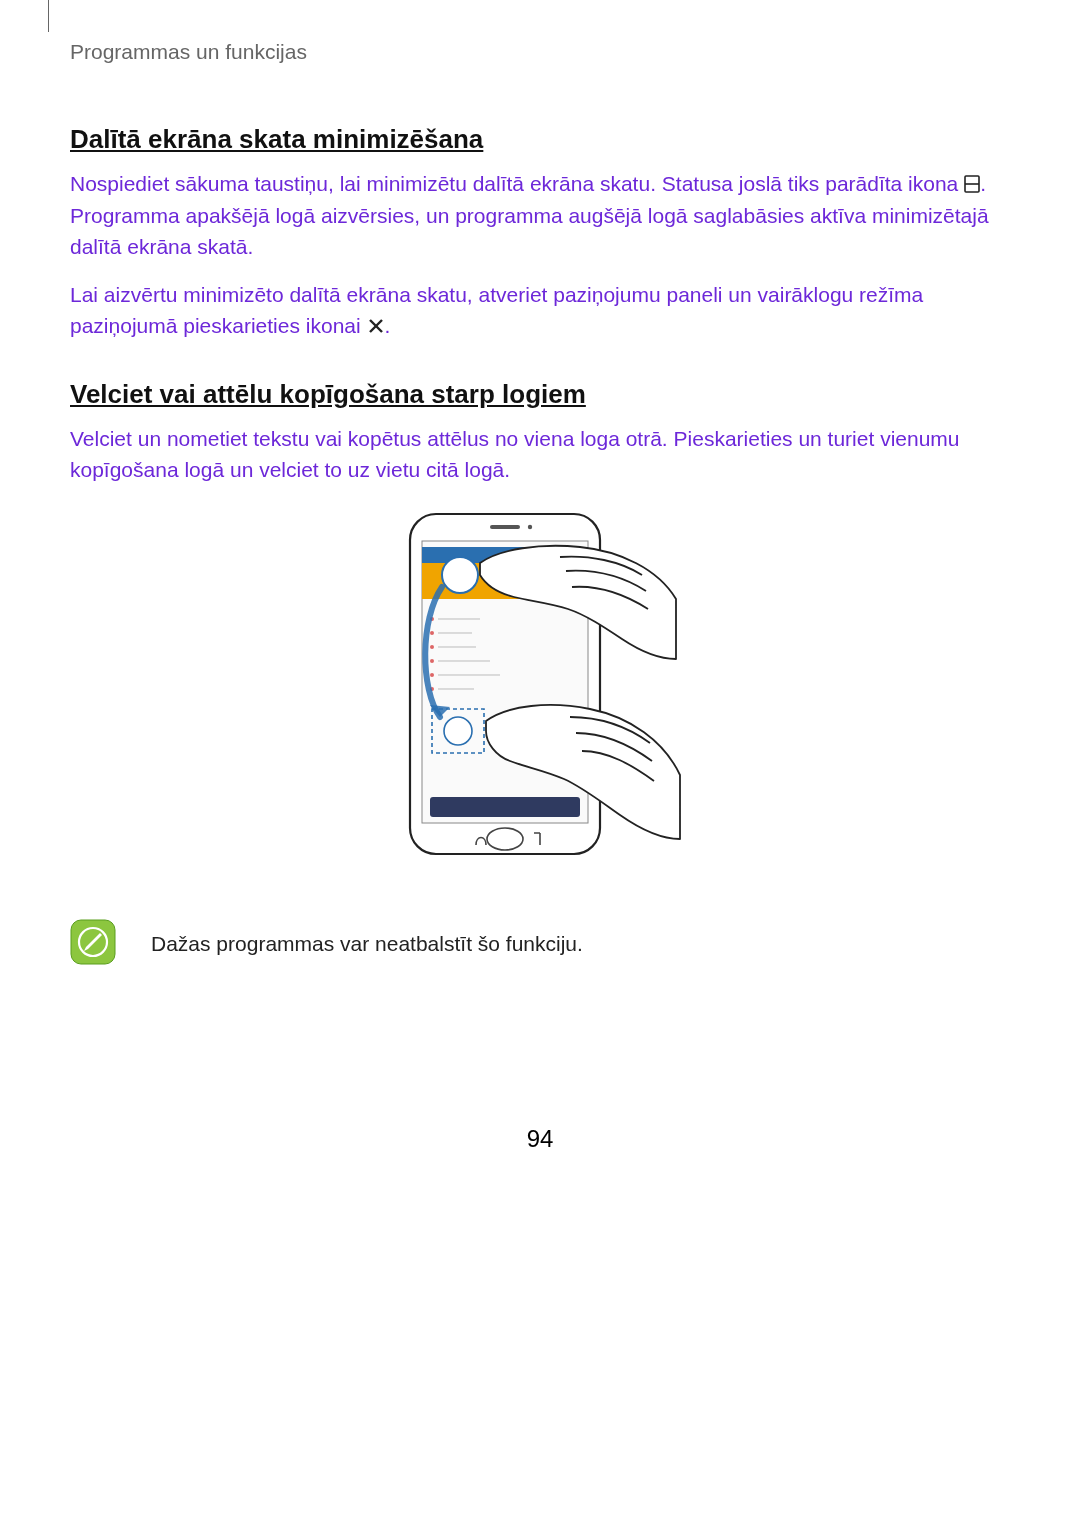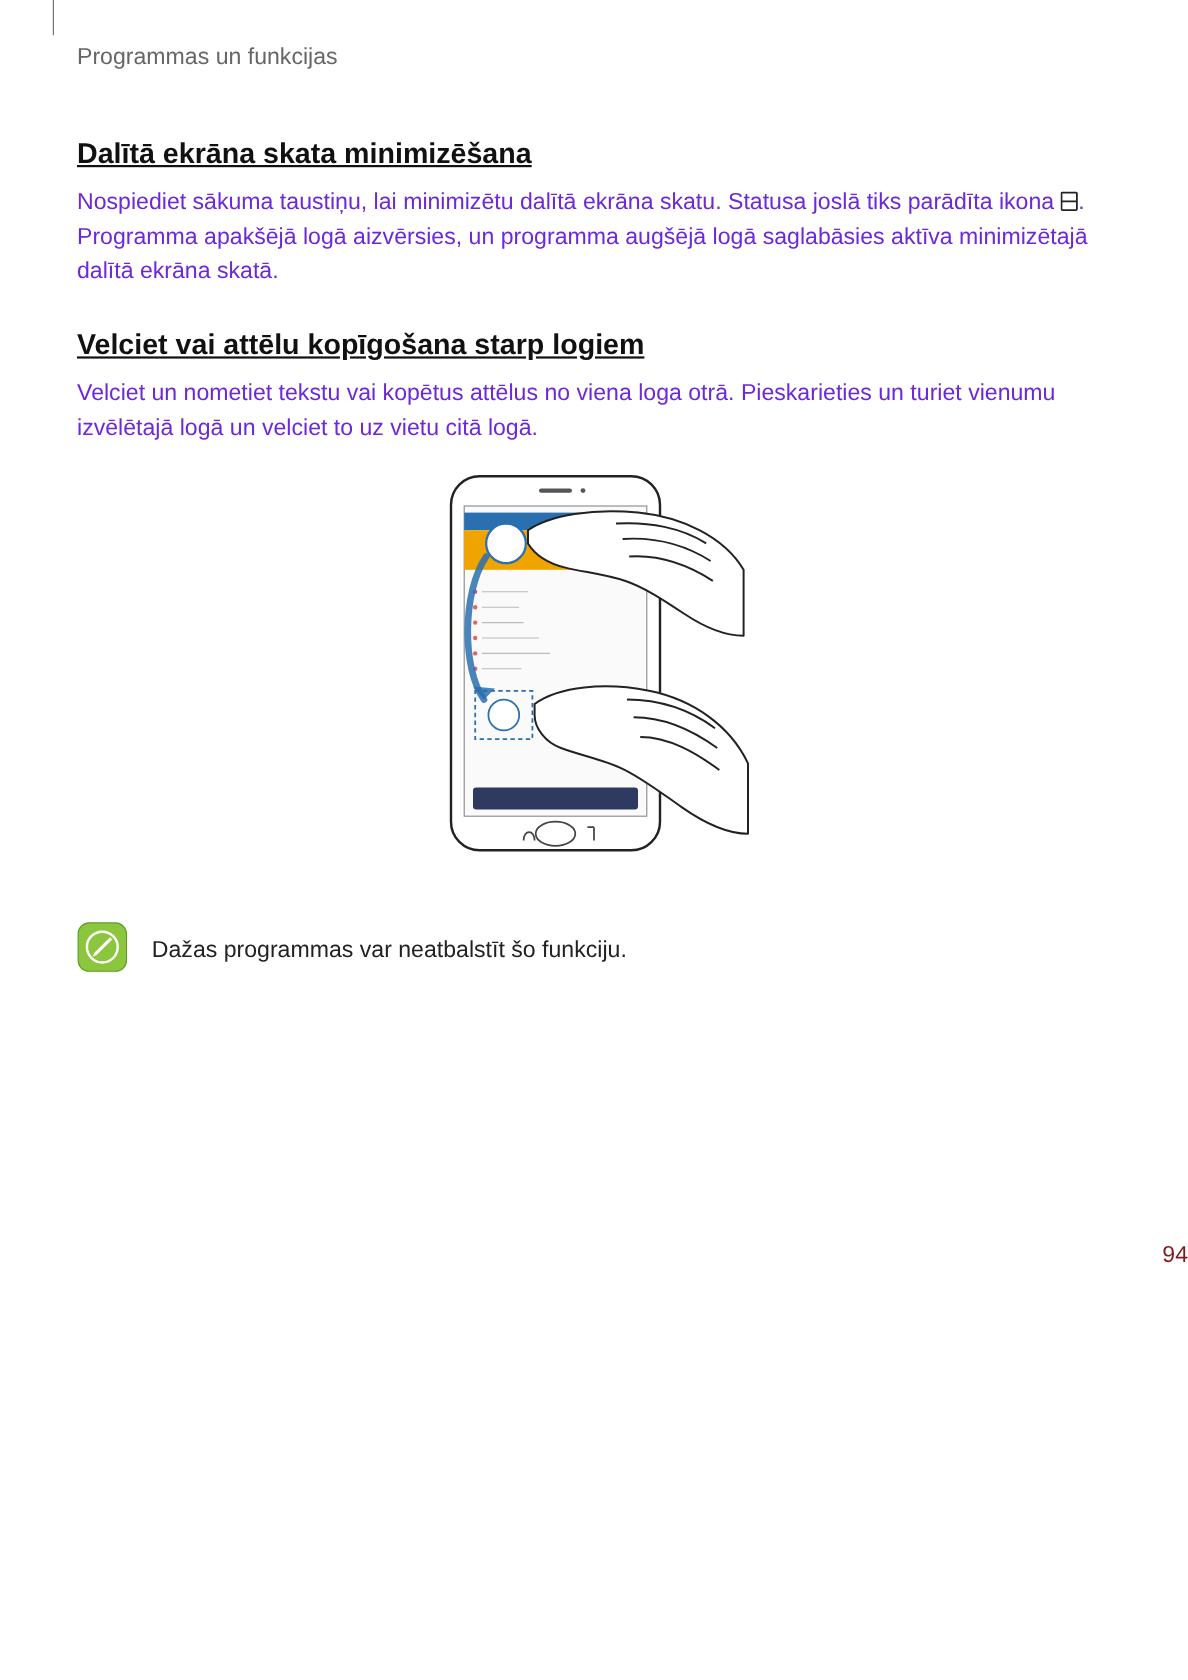--- a/index.html
+++ b/index.html
@@ -63,52 +63,59 @@
   }
   .note-row {
     display: flex;
     align-items: center;
     gap: 22px;
     margin-top: 8px;
   }
   .note-text {
     font-size: 21px;
     color: #222;
+    margin-left: 13px;
   }
   .page-number {
     position: absolute;
     bottom: 40px;
     left: 0;
     width: 100%;
-    text-align: right;
-    font-size: 21px;
-    color: #7f1d1d;
+    text-align: center;
+    font-size: 24px;
+    color: #000000;
   }
 </style>
 </head>
 <body>
 
 <div class="page">
   <div class="crop-mark"></div>
 
   <div class="running-head">Programmas un funkcijas</div>
 
   <div class="section">
     <h2>Dalītā ekrāna skata minimizēšana</h2>
     <p>
       <span>Nospiediet sākuma taustiņu, lai minimizētu dalītā ekrāna skatu. Statusa joslā tiks parādīta ikona </span><span class="inline-icon"><svg width="16" height="18" viewBox="0 0 16 18">
             <rect x="1" y="1" width="14" height="16" rx="1" fill="none" stroke="#222" stroke-width="1.6"></rect>
             <line x1="1" y1="9" x2="15" y2="9" stroke="#222" stroke-width="1.6"></line>
           </svg></span><span>. Programma apakšējā logā aizvērsies, un programma augšējā logā saglabāsies aktīva minimizētajā dalītā ekrāna skatā.</span>
     </p>
+    <p>
+      <span>Lai aizvērtu minimizēto dalītā ekrāna skatu, atveriet paziņojumu paneli un vairāklogu režīma paziņojumā pieskarieties ikonai </span><span class="inline-icon"><svg width="18" height="18" viewBox="0 0 18 18">
+            <line x1="3" y1="3" x2="15" y2="15" stroke="#222" stroke-width="2.4"></line>
+            <line x1="15" y1="3" x2="3" y2="15" stroke="#222" stroke-width="2.4"></line>
+          </svg></span><span>.</span>
+    </p>
   </div>
 
   <div class="section">
     <h2>Velciet vai attēlu kopīgošana starp logiem</h2>
-    <p>Velciet un nometiet tekstu vai kopētus attēlus no viena loga otrā. Pieskarieties un turiet vienumu izvēlētajā logā un velciet to uz vietu citā logā.</p>
+    <p>Velciet un nometiet tekstu vai kopētus attēlus no viena loga otrā. Pieskarieties un turiet vienumu kopīgošana logā un velciet to uz vietu citā logā.</p>
 
     <div class="illustration">
       <svg class="phone-svg" viewBox="0 0 300 370">
 
         <rect x="20" y="5" width="190" height="340" rx="26" ry="26" fill="#fff" stroke="#222" stroke-width="2.2"></rect>
 
         <rect x="100" y="16" width="30" height="4" rx="2" fill="#555"></rect>
         <circle cx="140" cy="18" r="2.2" fill="#555"></circle>
 
         <rect x="32" y="32" width="166" height="282" fill="#fafafa" stroke="#888" stroke-width="1"></rect>

